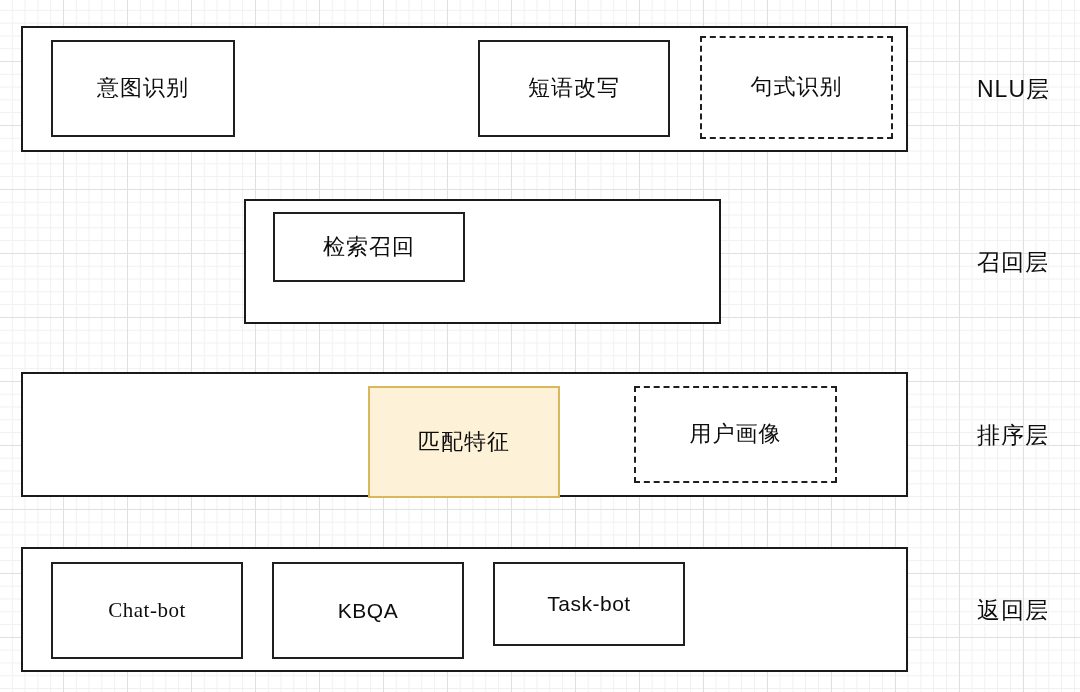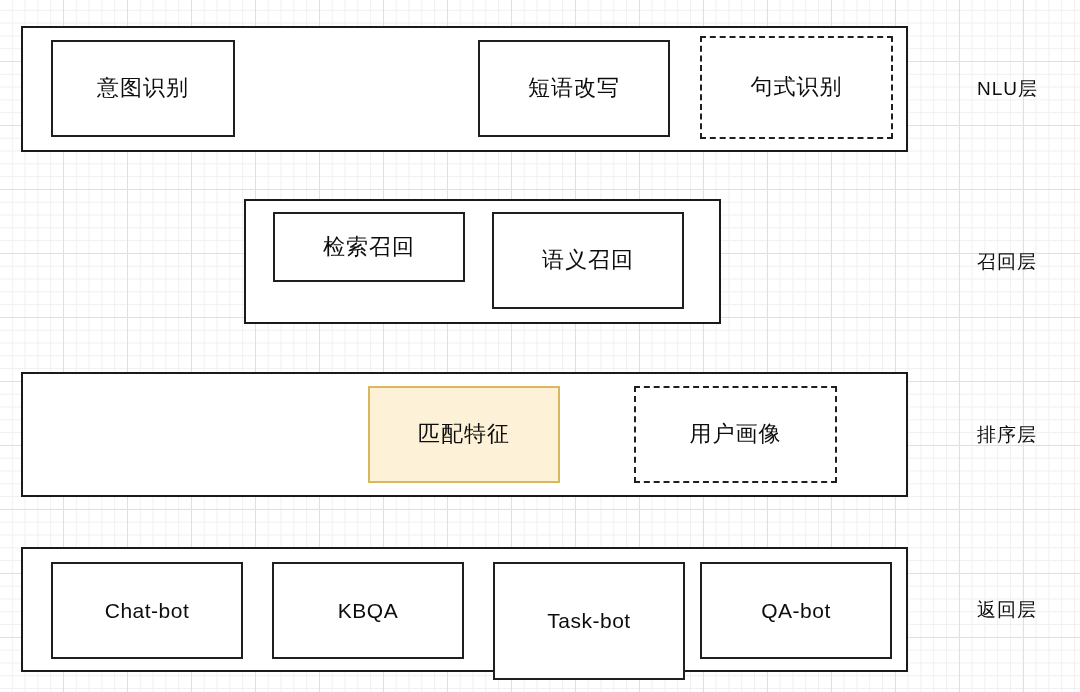--- a/index.html
+++ b/index.html
@@ -67,21 +67,21 @@
 
   .node.highlight {
     background: #fdf2d8;
     border: 2px solid #d9b85c;
   }
 
   
   .layer-label {
     position: absolute;
     color: #0d0d0d;
-    font-size: 19px;
+    font-size: 23px;
     letter-spacing: 1px;
     display: flex;
     align-items: center;
     justify-content: flex-start;
     white-space: nowrap;
   }
 </style>
 </head>
 <body>
 
@@ -100,50 +100,44 @@
   </div>
   <div class="layer-label" style="left:977px; top:71px; width:103px; height:36px;">
     <span>NLU层</span>
   </div>
 
   <div class="abs layer-container" style="left:244px; top:199px; width:477px; height:125px;">
   </div>
   <div class="abs node cjk" style="left:273px; top:212px; width:192px; height:70px;">
     <span>检索召回</span>
   </div>
-  <div class="abs node cjk" style="left:492px; top:212px; width:192px; height:97px;">
-    <span>语义召回</span>
-  </div>
   <div class="layer-label" style="left:977px; top:244px; width:103px; height:36px;">
     <span>召回层</span>
   </div>
 
   <div class="abs layer-container" style="left:21px; top:372px; width:887px; height:125px;">
   </div>
-  <div class="abs node cjk highlight" style="left:368px; top:386px; width:192px; height:97px;">
+  <div class="abs node cjk highlight" style="left:368px; top:386px; width:192px; height:112px;">
     <span>匹配特征</span>
   </div>
   <div class="abs node cjk dashed" style="left:634px; top:386px; width:203px; height:97px;">
     <span>用户画像</span>
   </div>
   <div class="layer-label" style="left:977px; top:417px; width:103px; height:36px;">
     <span>排序层</span>
   </div>
 
   <div class="abs layer-container" style="left:21px; top:547px; width:887px; height:125px;">
   </div>
-  <div class="abs node" style="left:51px; top:562px; width:192px; height:97px;">
+  <div class="abs node" style="left:51px; top:562px; width:192px; height:97px;font-family:Liberation Serif, serif;">
     <span>Chat-bot</span>
   </div>
   <div class="abs node" style="left:272px; top:562px; width:192px; height:97px;">
     <span>KBQA</span>
   </div>
-  <div class="abs node" style="left:493px; top:562px; width:192px; height:118px;">
+  <div class="abs node" style="left:493px; top:562px; width:192px; height:84px;">
     <span>Task-bot</span>
-  </div>
-  <div class="abs node" style="left:700px; top:562px; width:192px; height:97px;">
-    <span>QA-bot</span>
   </div>
   <div class="layer-label" style="left:977px; top:592px; width:103px; height:36px;">
     <span>返回层</span>
   </div>
 
 </div>
 
 </body></html>

